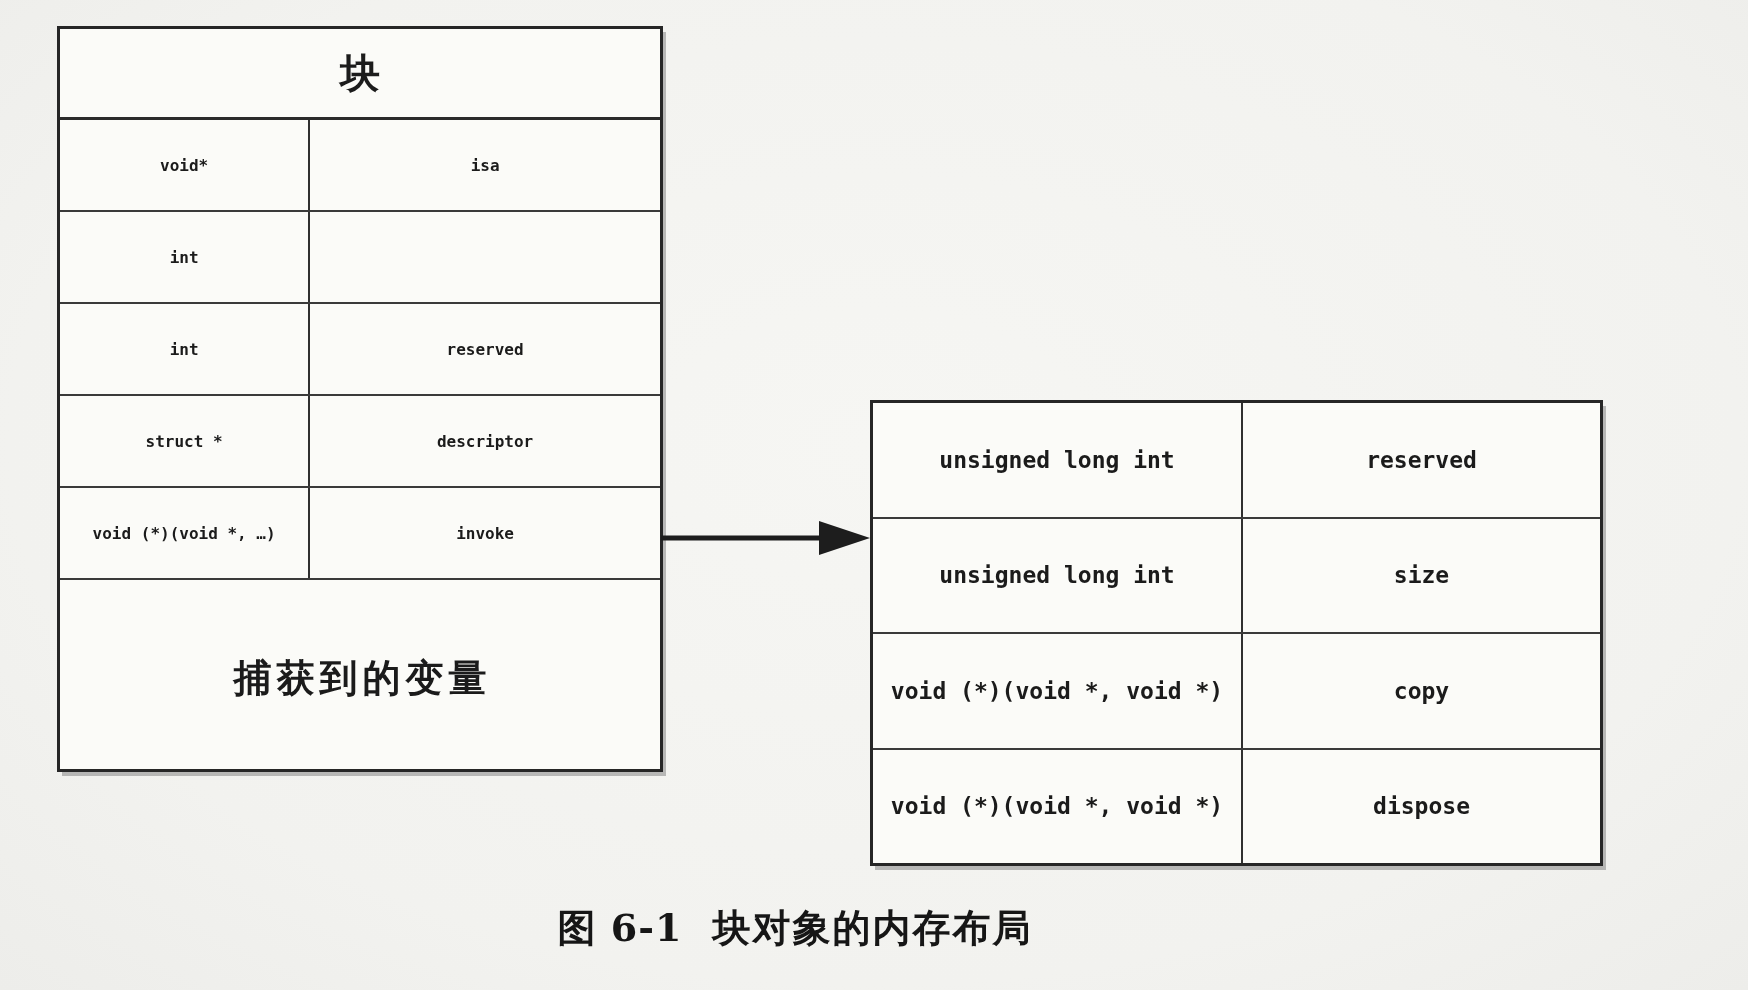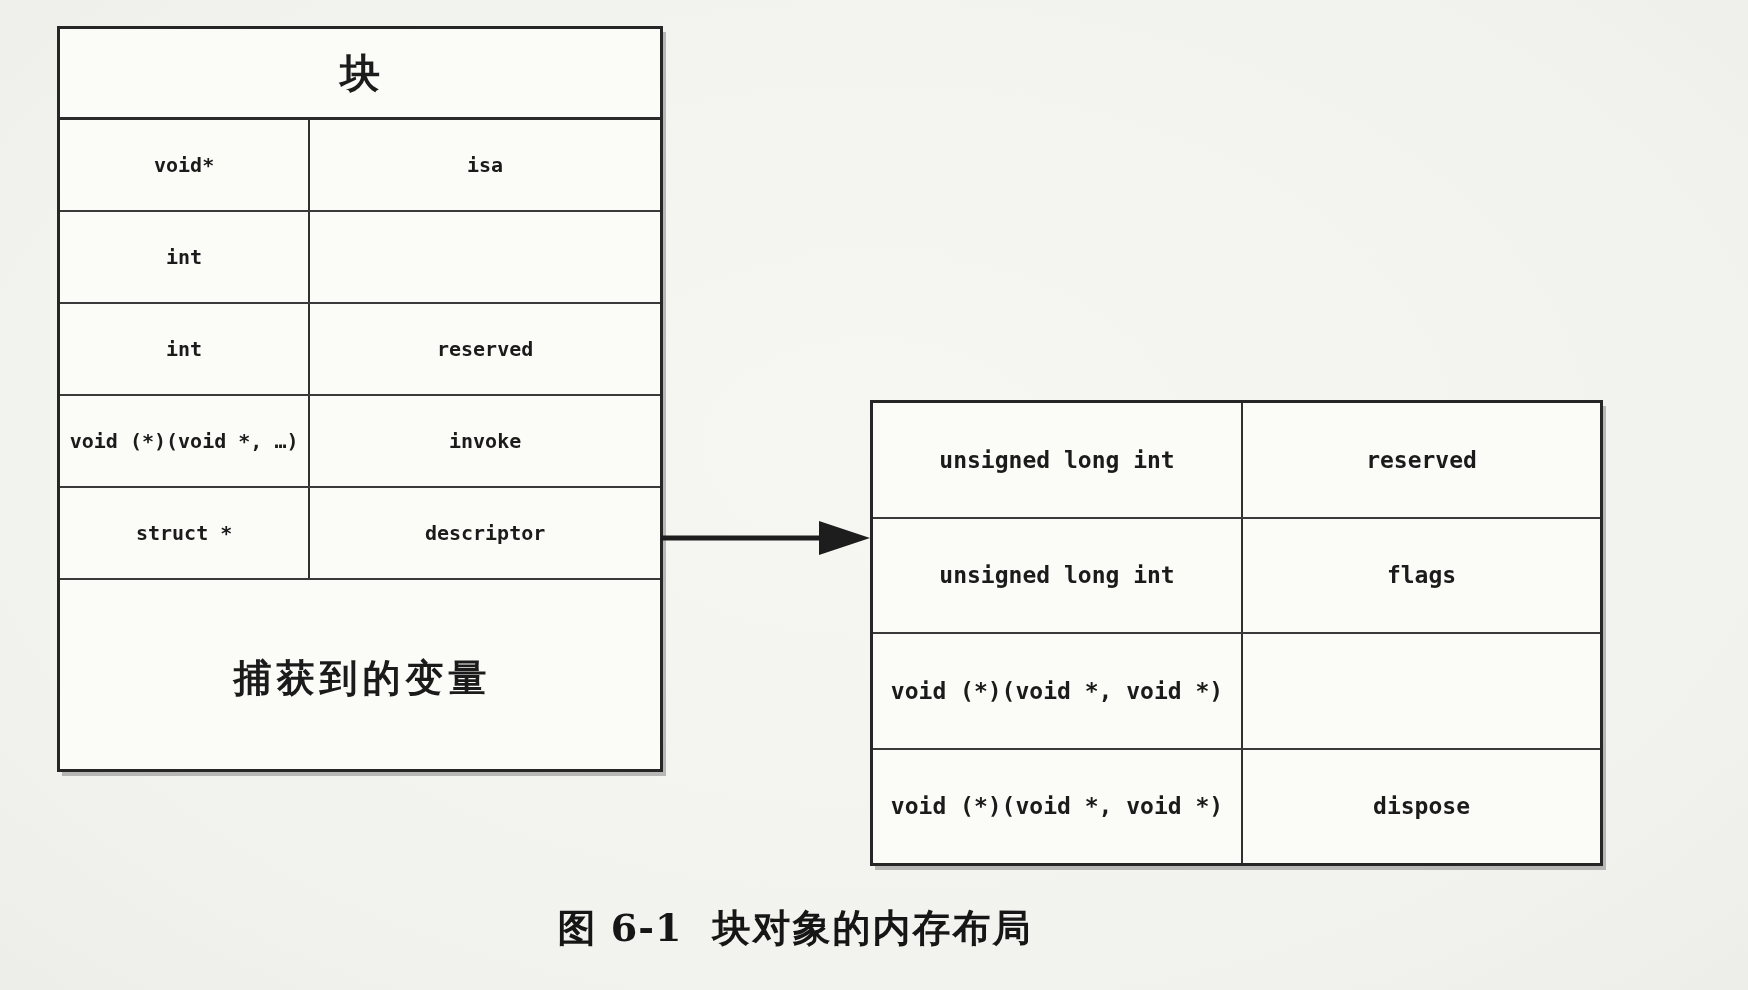--- a/index.html
+++ b/index.html
@@ -54,21 +54,21 @@
     white-space: nowrap;
     overflow: hidden;
   }
   .cell.type-col { border-right: 2px solid #303030; }
 
   
   #block-table { left: 57px; top: 26px; width: 606px; height: 746px; }
   #block-table .thead { height: 88px; flex: 0 0 88px; }
   #block-table .trow { height: 92px; flex: 0 0 92px; }
   #block-table .trow.tfoot { height: auto; flex: 1 1 auto; margin-top: 8px; }
-  #block-table .cell { font-size: 20px; }
+  #block-table .cell { font-size: 16px; }
   #block-table .cell.type-col { width: 41.7%; flex: 0 0 41.7%; }
   #block-table .cell.name-col { flex: 1 1 auto; }
   #block-table .tfoot .cell {
     width: 100%;
     font-family: "DejaVu Sans", "Liberation Sans", sans-serif;
     font-size: 38px;
     letter-spacing: 5px;
     text-indent: 5px;
   }
 
@@ -121,27 +121,27 @@
     <div class="trow">
       <div class="cell type-col">int</div>
     </div>
 
     <div class="trow">
       <div class="cell type-col">int</div>
       <div class="cell name-col">reserved</div>
     </div>
 
     <div class="trow">
-      <div class="cell type-col">void (*)(void *, …)</div>
-      <div class="cell name-col">invoke</div>
+      <div class="cell type-col">struct *</div>
+      <div class="cell name-col">descriptor</div>
     </div>
 
     <div class="trow">
-      <div class="cell type-col">struct *</div>
-      <div class="cell name-col">descriptor</div>
+      <div class="cell type-col">void (*)(void *, …)</div>
+      <div class="cell name-col">invoke</div>
     </div>
 
     <div class="trow tfoot">
       <div class="cell">捕获到的变量</div>
     </div>
   </div>
 
   <svg id="descriptor-arrow" viewBox="0 0 214 44" xmlns="http://www.w3.org/2000/svg" aria-hidden="true">
     <line x1="2" y1="22" x2="168" y2="22" stroke="#1d1d1d" stroke-width="5"></line>
     <polygon points="160,5 211,22 160,39" fill="#1d1d1d"></polygon>
@@ -149,25 +149,26 @@
 
   <div id="descriptor-table" class="mem-table">
 
     <div class="trow">
       <div class="cell type-col">unsigned long int</div>
       <div class="cell name-col">reserved</div>
     </div>
 
     <div class="trow">
       <div class="cell type-col">unsigned long int</div>
-      <div class="cell name-col">flags</div>
+      <div class="cell name-col">size</div>
     </div>
 
     <div class="trow">
       <div class="cell type-col">void (*)(void *, void *)</div>
+      <div class="cell name-col">copy</div>
     </div>
 
     <div class="trow">
       <div class="cell type-col">void (*)(void *, void *)</div>
       <div class="cell name-col">dispose</div>
     </div>
   </div>
 
   <div id="figure-caption">
     <span class="cap-label">图 6-1</span><span class="cap-text">块对象的内存布局</span>

